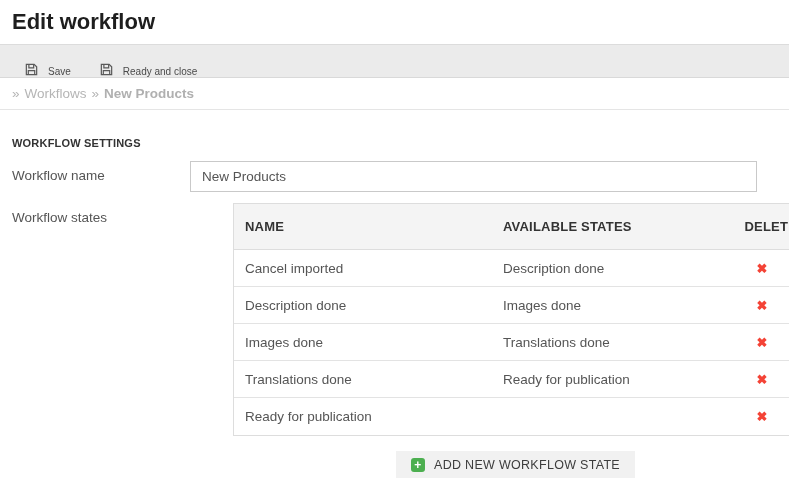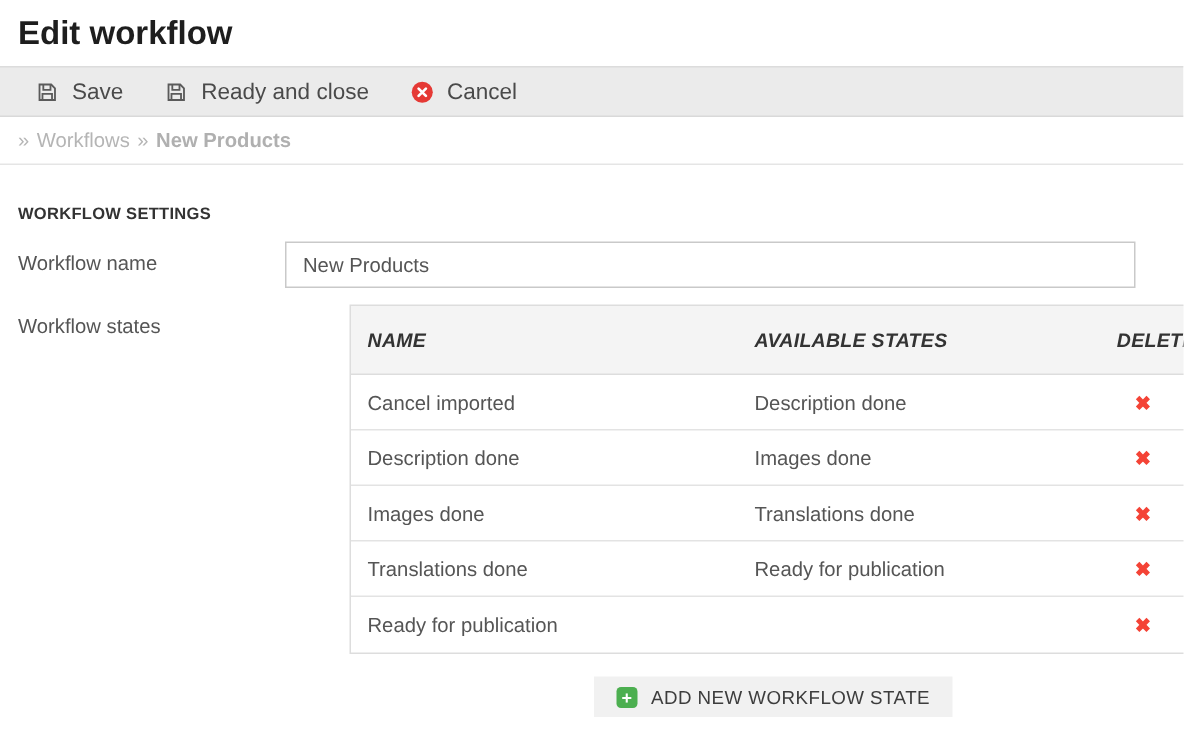--- a/index.html
+++ b/index.html
@@ -27,28 +27,28 @@
     height: 34px;
     background: #ebebeb;
     border-top: 1px solid #dcdcdc;
     border-bottom: 1px solid #d9d9d9;
     display: flex;
     align-items: center;
     padding: 0 10px;
   }
   .tb-btn {
     display: inline-flex;
-    align-items: center;
+    align-items: flex-end;
     gap: 9px;
     height: 100%;
     background: none;
     border: none;
     padding: 0 14px;
     font-family: inherit;
-    font-size: 15px;
+    font-size: 10px;
     color: #4a4a4a;
     cursor: pointer;
   }
   .tb-btn svg { display: block; }
 
   
   .breadcrumb {
     height: 32px;
     display: flex;
     align-items: center;
@@ -108,21 +108,20 @@
     height: 46px;
     background: #f4f4f4;
     border-bottom: 1px solid #ddd;
   }
   .th {
     font-size: 13px;
     font-weight: bold;
     color: #333;
     padding-left: 11px;
     letter-spacing: 0.2px;
-    font-style: italic;
   }
   .th-delete { text-align: right; padding-left: 0; }
   .trow {
     display: grid;
     grid-template-columns: 258px 1fr 70px;
     align-items: center;
     height: 37px;
     border-bottom: 1px solid #e3e3e3;
   }
   .trow:last-child { border-bottom: none; }
@@ -197,29 +196,20 @@
   <button class="tb-btn">
     <span>
       <svg width="15" height="15" viewBox="0 0 16 16" fill="none" stroke="#5a5a5a" stroke-width="1.3">
         <path d="M2.5 2.5 H10.8 L13.5 5.2 V13.5 H2.5 Z"></path>
         <path d="M5.2 2.8 V6.3 H10.3 V2.8"></path>
         <path d="M4.6 13.2 V9.2 H11.4 V13.2"></path>
       </svg>
     </span>
     <span>Ready and close</span>
   </button>
-  <button class="tb-btn">
-    <span>
-      <svg width="15" height="15" viewBox="0 0 16 16">
-        <circle cx="8" cy="8" r="7.5" fill="#e53935"></circle>
-        <path d="M5.4 5.4 L10.6 10.6 M10.6 5.4 L5.4 10.6" stroke="#fff" stroke-width="1.9" stroke-linecap="round"></path>
-      </svg>
-    </span>
-    <span>Cancel</span>
-  </button>
 </div>
 
 <div class="breadcrumb">
   <span>»</span>
   <a class="crumb-link">Workflows</a>
   <span>»</span>
   <span class="crumb-current">New Products</span>
 </div>
 
 <div class="content">

